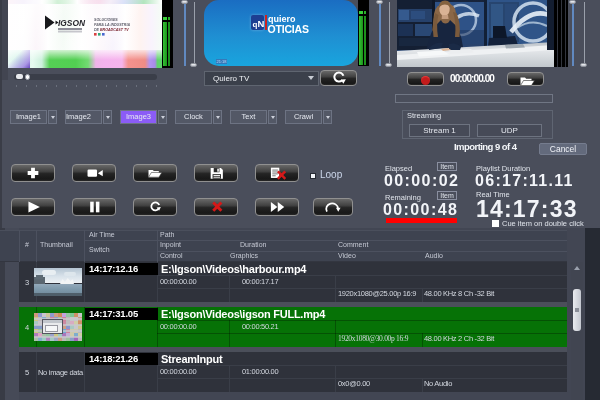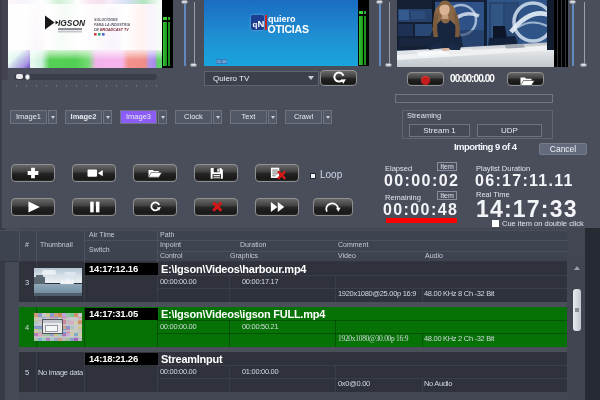--- a/index.html
+++ b/index.html
@@ -53,21 +53,21 @@
   <div class="abs" style="left:1px;top:22px;width:4px;height:44px;background:linear-gradient(90deg,#35c235 0%,#25a825 60%,#1d921d 100%);"></div>
   <div class="abs" style="left:6px;top:17px;width:1.5px;height:3px;background:#2aaf2a;"></div>
   <div class="abs" style="left:6px;top:22px;width:1.5px;height:44px;background:#1d921d;"></div>
 </div>
 
 <div class="abs" style="left:184px;top:3px;width:2px;height:63px;background:#6189c0;"></div>
 <div class="abs sliderthumb" style="left:181px;top:0;width:7px;height:4px;"></div>
 <div class="abs" style="left:193.5px;top:2px;width:1.5px;height:62px;background:#9aa0ab;"></div>
 <div class="abs sliderthumb" style="left:190px;top:63px;width:7px;height:4px;"></div>
 
-<div class="abs" id="vid2" style="left:204px; top:0; width:154px; height:66px; background:linear-gradient(180deg,#1a6dc2 0%,#1f8fd2 55%,#19a5de 100%); overflow:hidden;">
+<div class="abs" id="vid2" style="left:204px; top:0; width:154px; height:66px; background:linear-gradient(180deg,#1a6dc2 0%,#1f8fd2 55%,#19a5de 100%); overflow:hidden;border-radius:15px;">
   <div class="abs" style="left:47px;top:15px;width:13px;height:15px;background:#1d3f92;border-radius:2px;box-shadow:0 0 3px rgba(255,255,255,0.35);"></div>
   <div class="abs" style="left:48.5px;top:17.5px;color:#fff;font-size:8px;font-weight:bold;">q<span style="font-size:9.5px;">N</span></div>
   <div class="abs" style="left:60.5px;top:15px;width:2.5px;height:15px;background:#cc2222;"></div>
   <div class="abs" style="left:64px;top:13.5px;color:#fff;font-size:9px;font-weight:bold;">quiero</div>
   <div class="abs" style="left:63.5px;top:22.5px;color:#fff;font-size:10.5px;font-weight:bold;letter-spacing:-0.2px;">OTICIAS</div>
   <div class="abs" style="left:12px;top:59px;width:11px;height:5px;background:#3a72b4;color:#d8e8ff;font-size:4px;line-height:5px;text-align:center;opacity:0.85;">21:18</div>
 </div>
 
 <div class="abs vu" style="left:358px;top:0;width:11px;height:66px;">
   <div class="abs" style="left:1px;top:11px;width:4px;height:3px;background:#38cf38;"></div>
@@ -186,21 +186,21 @@
   </svg>
 </div>
 
 <div class="abs" style="left:395px;top:94px;width:158px;height:9px;border:1px solid #707684;"></div>
 
 <div id="splitbtns">
     <div class="abs" style="left:10px;top:110px;width:37px;height:14px;background:#535866;border:1px solid #6d7383;color:#e6e9f0;font-size:7.5px;text-align:center;line-height:12px;">Image1</div>
     <div class="abs" style="left:48px;top:110px;width:9px;height:14px;background:#535866;border:1px solid #6d7383;">
       <div style="margin:5px auto 0;width:0;height:0;border-left:2.5px solid transparent;border-right:2.5px solid transparent;border-top:3px solid #ccd0da;"></div>
     </div>
-    <div class="abs" style="left:65px;top:110px;width:37px;height:14px;background:#535866;border:1px solid #6d7383;color:#e6e9f0;font-size:7.5px;text-align:center;line-height:12px;font-weight:bold;">Image2</div>
+    <div class="abs" style="left:65px;top:110px;width:37px;height:14px;background:#535866;border:1px solid #6d7383;color:#e6e9f0;font-size:7.5px;line-height:12px;">Image2</div>
     <div class="abs" style="left:103px;top:110px;width:9px;height:14px;background:#535866;border:1px solid #6d7383;">
       <div style="margin:5px auto 0;width:0;height:0;border-left:2.5px solid transparent;border-right:2.5px solid transparent;border-top:3px solid #ccd0da;"></div>
     </div>
     <div class="abs" style="left:120px;top:110px;width:37px;height:14px;background:#8b5cf6;border:1px solid #6d7383;color:#e6e9f0;font-size:7.5px;text-align:center;line-height:12px;">Image3</div>
     <div class="abs" style="left:158px;top:110px;width:9px;height:14px;background:#535866;border:1px solid #6d7383;">
       <div style="margin:5px auto 0;width:0;height:0;border-left:2.5px solid transparent;border-right:2.5px solid transparent;border-top:3px solid #ccd0da;"></div>
     </div>
     <div class="abs" style="left:175px;top:110px;width:37px;height:14px;background:#535866;border:1px solid #6d7383;color:#e6e9f0;font-size:7.5px;text-align:center;line-height:12px;">Clock</div>
     <div class="abs" style="left:213px;top:110px;width:9px;height:14px;background:#535866;border:1px solid #6d7383;">
       <div style="margin:5px auto 0;width:0;height:0;border-left:2.5px solid transparent;border-right:2.5px solid transparent;border-top:3px solid #ccd0da;"></div>

